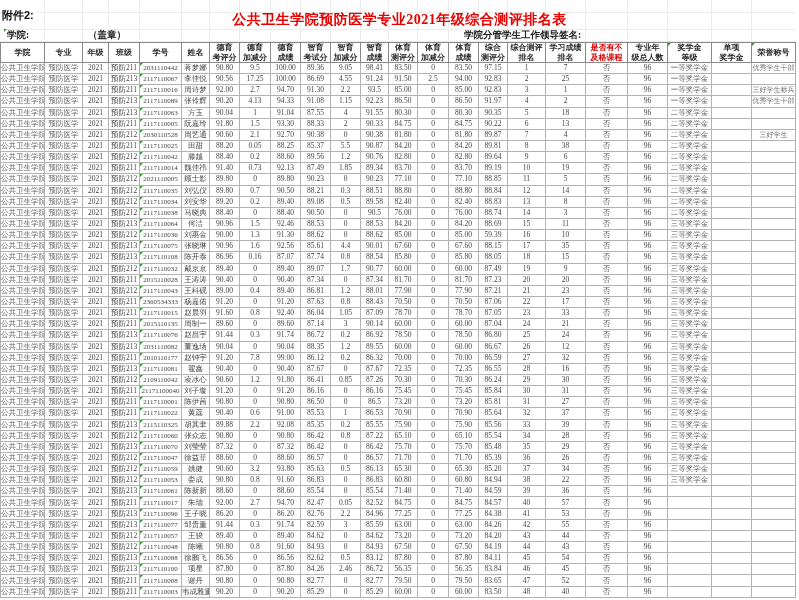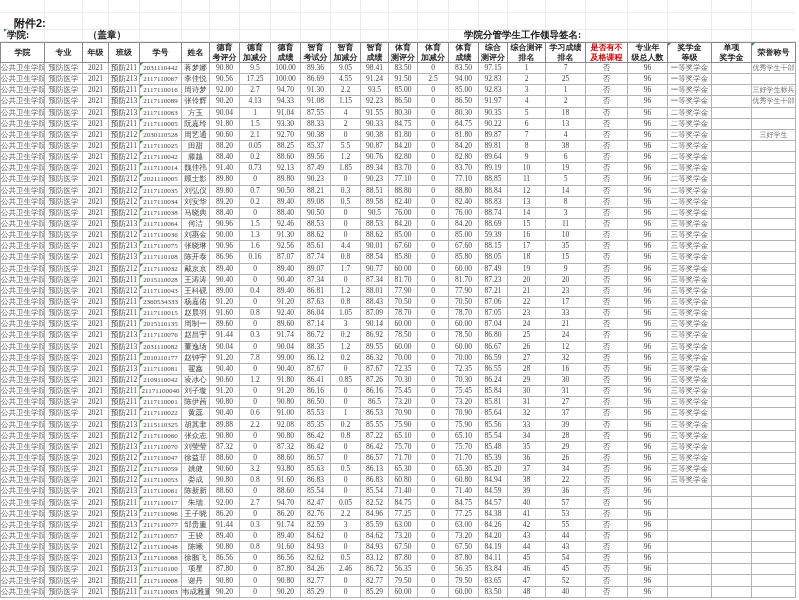--- a/index.html
+++ b/index.html
@@ -3,22 +3,22 @@
 <meta charset="utf-8">
 <style>
   html,body { margin:0; padding:0; background:#fff; }
   .sheet {
     position:relative; width:799px; height:600px; background:#ffffff;
     overflow:hidden; font-family:"Liberation Serif","DejaVu Serif",serif;
   }
   .topgrid-line-v { position:absolute; top:0; width:1px; height:42px; background:#ececec; }
   .topgrid-line-h { position:absolute; left:0; width:795px; height:1px; background:#ececec; }
   .attach {
-    position:absolute; left:2px; top:16px; font-size:11px; font-weight:bold; color:#111;
-    z-index:3; font-family:"Liberation Sans","DejaVu Sans",sans-serif;margin-left:12px;
+    position:absolute; left:2px; top:8px; font-size:11px; font-weight:bold; color:#111;
+    z-index:3; font-family:"Liberation Sans","DejaVu Sans",sans-serif;
   }
   .title {
     position:absolute; left:0; top:11px; width:799px; text-align:center;
     font-size:14px; font-weight:bold; color:var(--title-red,#e60000);
     letter-spacing:0.5px; z-index:2;
   }
   .lbl { position:absolute; top:29px; font-size:9.5px; font-weight:bold; color:#222; z-index:2; }
   #college-label { left:4px; padding-left:3px; }
   #seal-label   { left:88px; }
   #sign-label   { left:464px; }
@@ -74,20 +74,21 @@
       <div class="topgrid-line-v" style="left: 585px;"></div>
       <div class="topgrid-line-v" style="left: 627px;"></div>
       <div class="topgrid-line-v" style="left: 667px;"></div>
       <div class="topgrid-line-v" style="left: 711px;"></div>
       <div class="topgrid-line-v" style="left: 751px;"></div>
       <div class="topgrid-line-h" style="top: 12px;"></div>
       <div class="topgrid-line-h" style="top: 29px;"></div>
       <div class="topgrid-line-h" style="top: 41px;"></div>
     </div>
   <div class="attach">附件2:</div>
+  <div class="title">公共卫生学院预防医学专业2021年级综合测评排名表</div>
   <div class="lbl" id="college-label"><span class="trig"></span><span>学院:</span></div>
   <div class="lbl" id="seal-label">（盖章）</div>
   <div class="lbl" id="sign-label">学院分管学生工作领导签名:</div>
   <table class="grid">
       <colgroup>
         <col style="width: 44px;">
         <col style="width: 38px;">
         <col style="width: 26px;">
         <col style="width: 31px;">
         <col style="width: 42px;">

